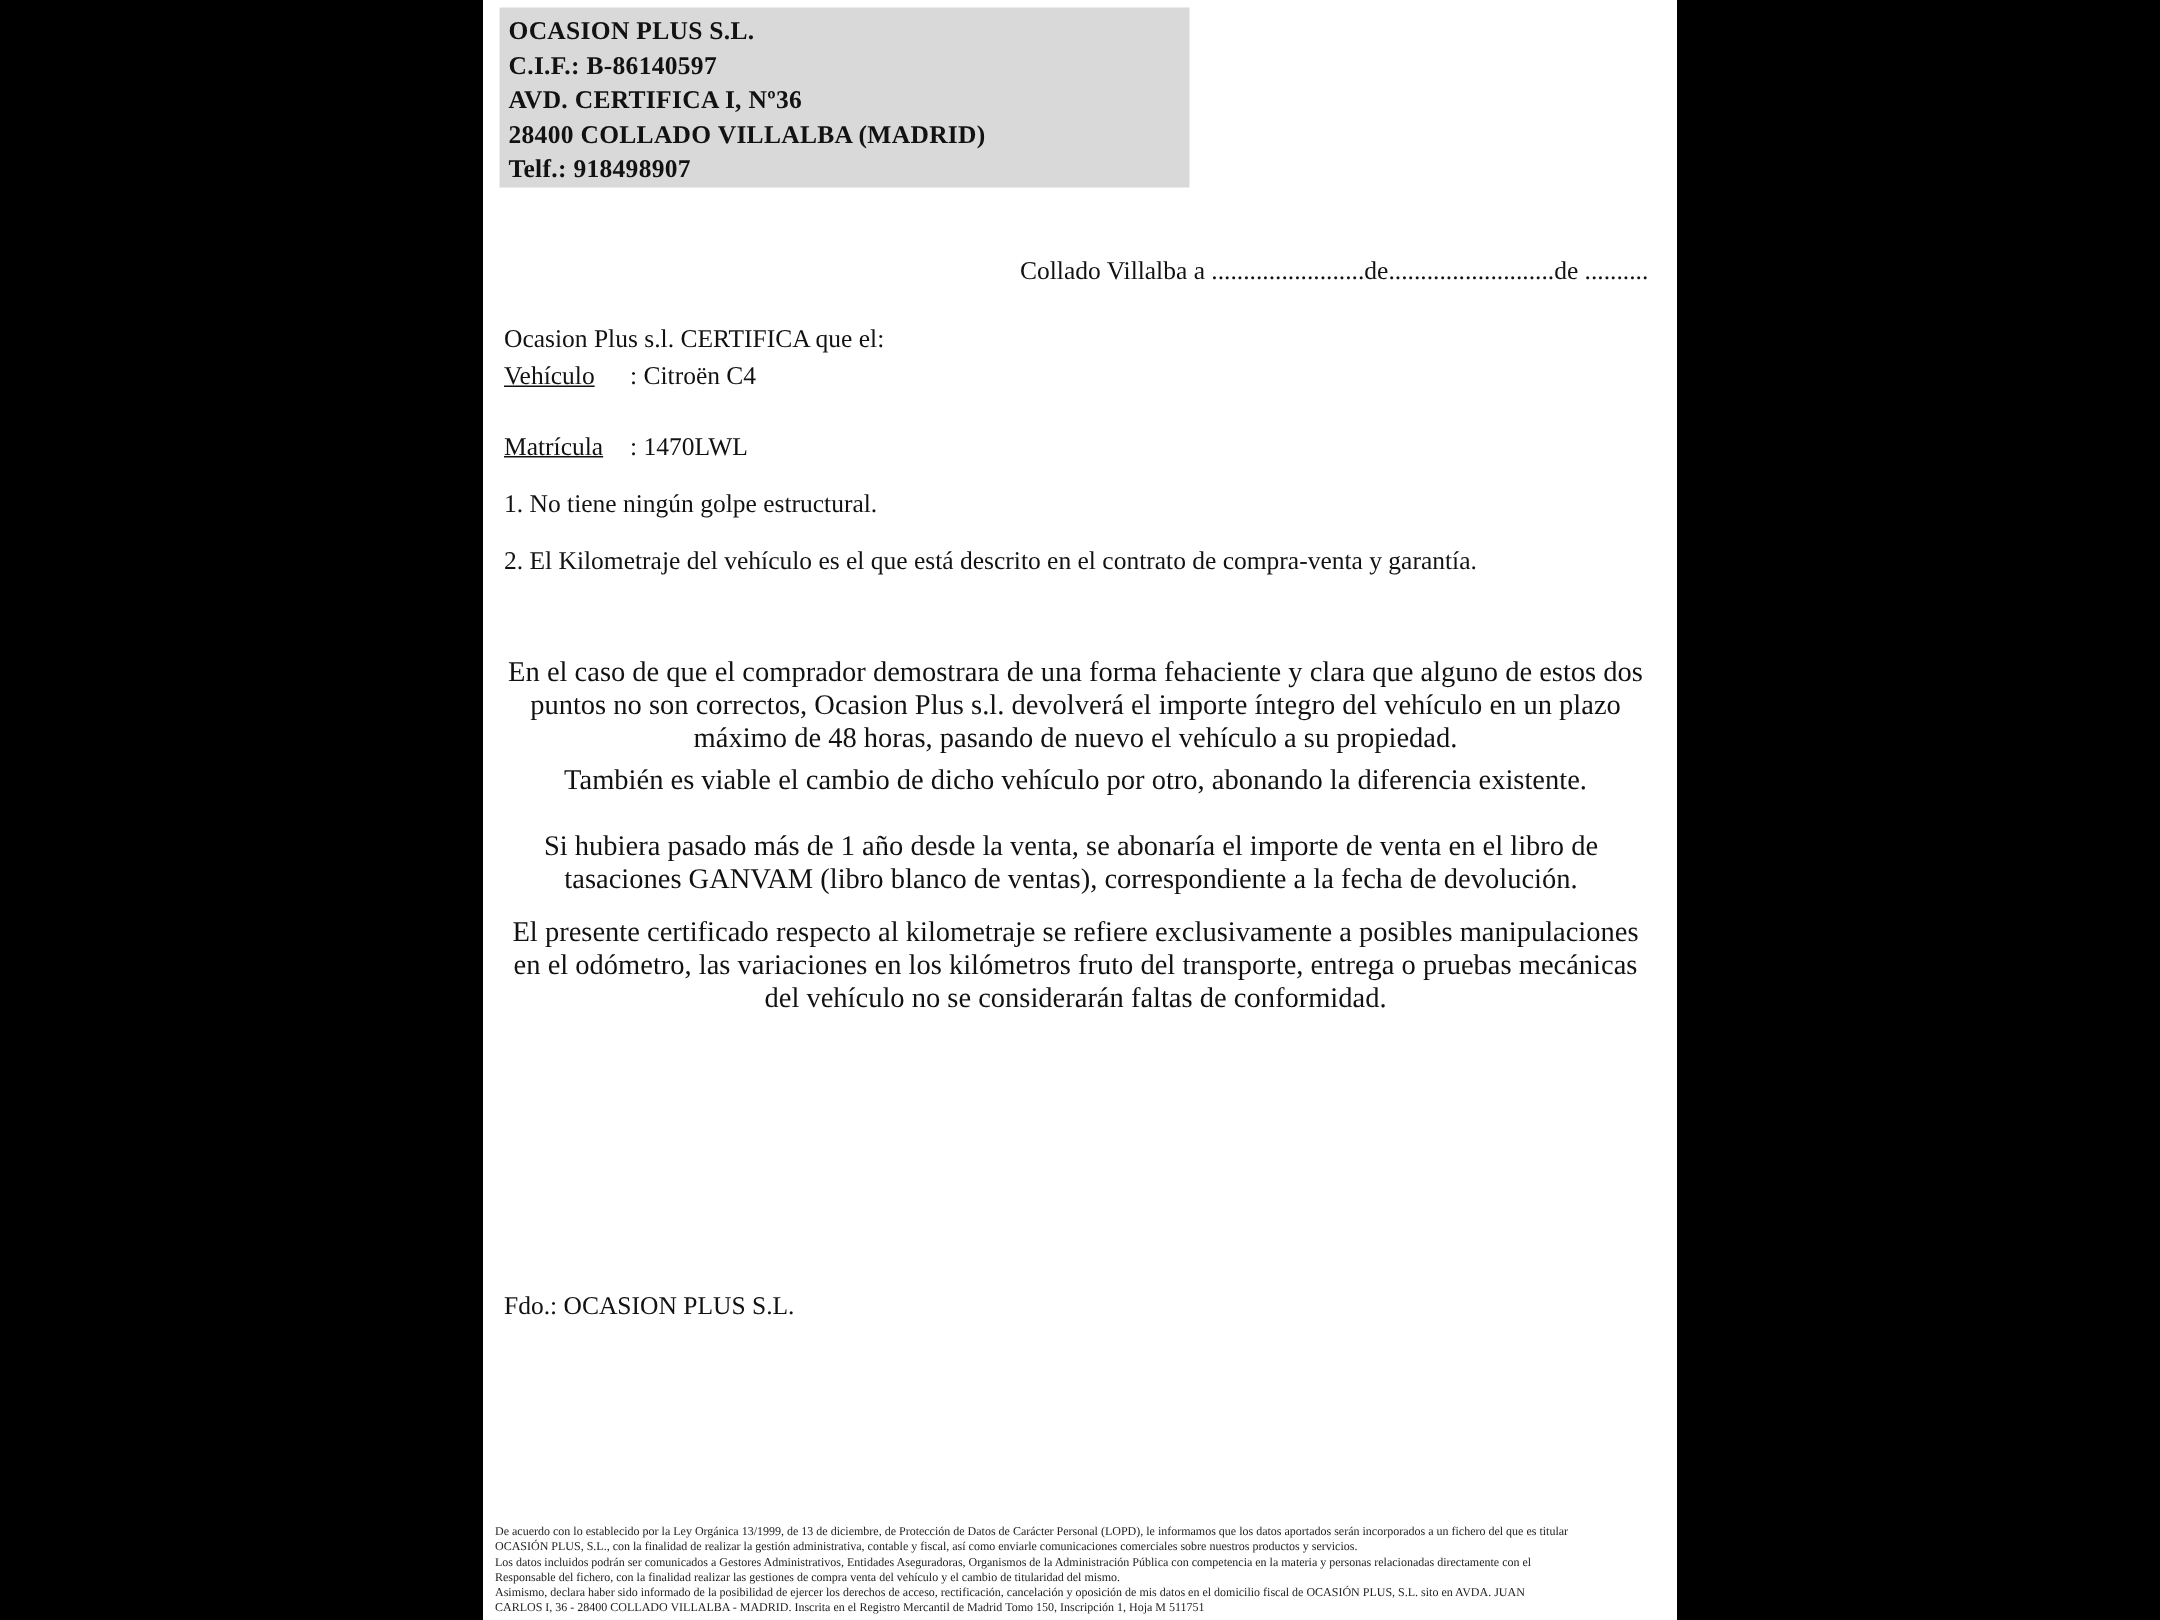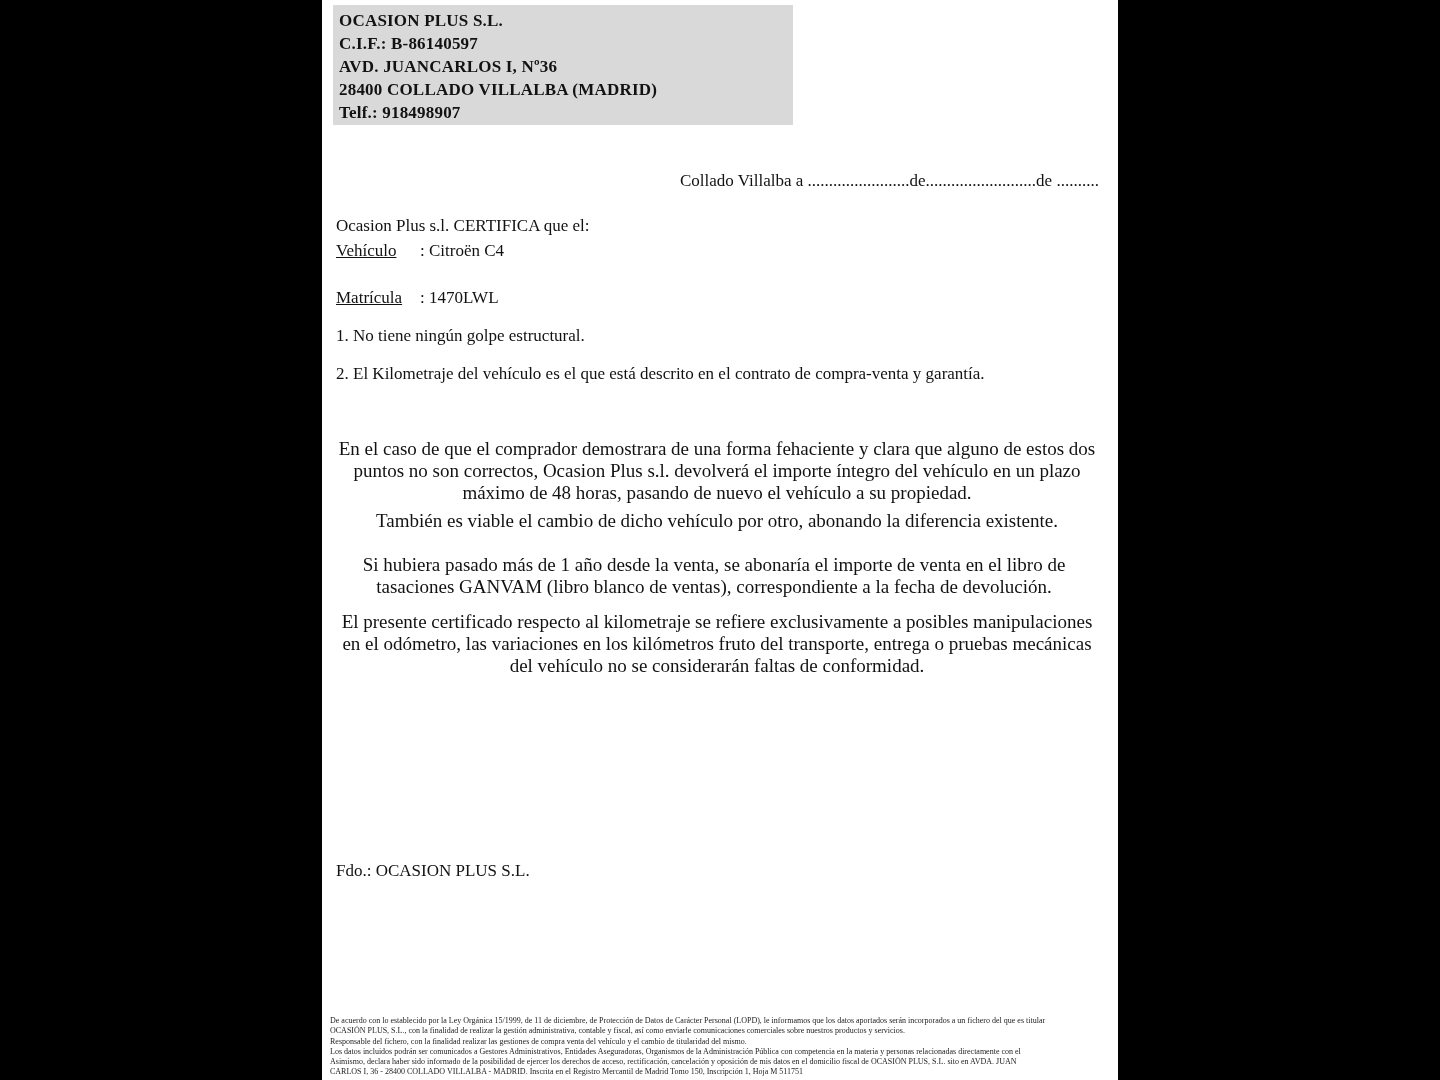--- a/index.html
+++ b/index.html
@@ -108,21 +108,21 @@
 </style>
 </head>
 <body>
 
 <div class="stage">
   <div class="page">
 
     <div class="header-box">
       <div>OCASION PLUS S.L.</div>
       <div>C.I.F.: B-86140597</div>
-      <div>AVD. JUANCARLOS I, Nº36</div>
+      <div>AVD. CERTIFICA I, Nº36</div>
       <div>28400 COLLADO VILLALBA (MADRID)</div>
       <div>Telf.: 918498907</div>
     </div>
 
     <div class="date-line">Collado Villalba a ........................de..........................de ..........</div>
 
     <div class="cert-intro">Ocasion Plus s.l. CERTIFICA que el:</div>
 
     <div class="kv-line kv-vehicle"><span class="kv-label">Vehículo</span><span>: Citroën C4</span></div>
 
@@ -132,22 +132,22 @@
     <div class="point point-2">2. El Kilometraje del vehículo es el que está descrito en el contrato de compra-venta y garantía.</div>
 
     <div class="para para-1">En el caso de que el comprador demostrara de una forma fehaciente y clara que alguno de estos dos puntos no son correctos, Ocasion Plus s.l. devolverá el importe íntegro del vehículo en un plazo máximo de 48 horas, pasando de nuevo el vehículo a su propiedad.</div>
     <div class="para para-2">También es viable el cambio de dicho vehículo por otro, abonando la diferencia existente.</div>
     <div class="para para-3">Si hubiera pasado más de 1 año desde la venta, se abonaría el importe de venta en el libro de tasaciones GANVAM (libro blanco de ventas), correspondiente a la fecha de devolución.</div>
     <div class="para para-4">El presente certificado respecto al kilometraje se refiere exclusivamente a posibles manipulaciones en el odómetro, las variaciones en los kilómetros fruto del transporte, entrega o pruebas mecánicas del vehículo no se considerarán faltas de conformidad.</div>
 
     <div class="signature">Fdo.: OCASION PLUS S.L.</div>
 
     <div class="legal">
-      <div class="legal-line">De acuerdo con lo establecido por la Ley Orgánica 15/1999, de 11 de diciembre, de Protección de Datos de Carácter Personal (LOPD), le informamos que los datos aportados serán incorporados a un fichero del que es titular</div>
+      <div class="legal-line">De acuerdo con lo establecido por la Ley Orgánica 13/1999, de 13 de diciembre, de Protección de Datos de Carácter Personal (LOPD), le informamos que los datos aportados serán incorporados a un fichero del que es titular</div>
       <div class="legal-line">OCASIÓN PLUS, S.L., con la finalidad de realizar la gestión administrativa, contable y fiscal, así como enviarle comunicaciones comerciales sobre nuestros productos y servicios.</div>
+      <div class="legal-line">Los datos incluidos podrán ser comunicados a Gestores Administrativos, Entidades Aseguradoras, Organismos de la Administración Pública con competencia en la materia y personas relacionadas directamente con el</div>
       <div class="legal-line">Responsable del fichero, con la finalidad realizar las gestiones de compra venta del vehículo y el cambio de titularidad del mismo.</div>
-      <div class="legal-line">Los datos incluidos podrán ser comunicados a Gestores Administrativos, Entidades Aseguradoras, Organismos de la Administración Pública con competencia en la materia y personas relacionadas directamente con el</div>
       <div class="legal-line">Asimismo, declara haber sido informado de la posibilidad de ejercer los derechos de acceso, rectificación, cancelación y oposición de mis datos en el domicilio fiscal de OCASIÓN PLUS, S.L. sito en AVDA. JUAN</div>
       <div class="legal-line">CARLOS I, 36 - 28400 COLLADO VILLALBA - MADRID. Inscrita en el Registro Mercantil de Madrid Tomo 150, Inscripción 1, Hoja M 511751</div>
     </div>
 
   </div>
 </div>
 
 </body></html>

